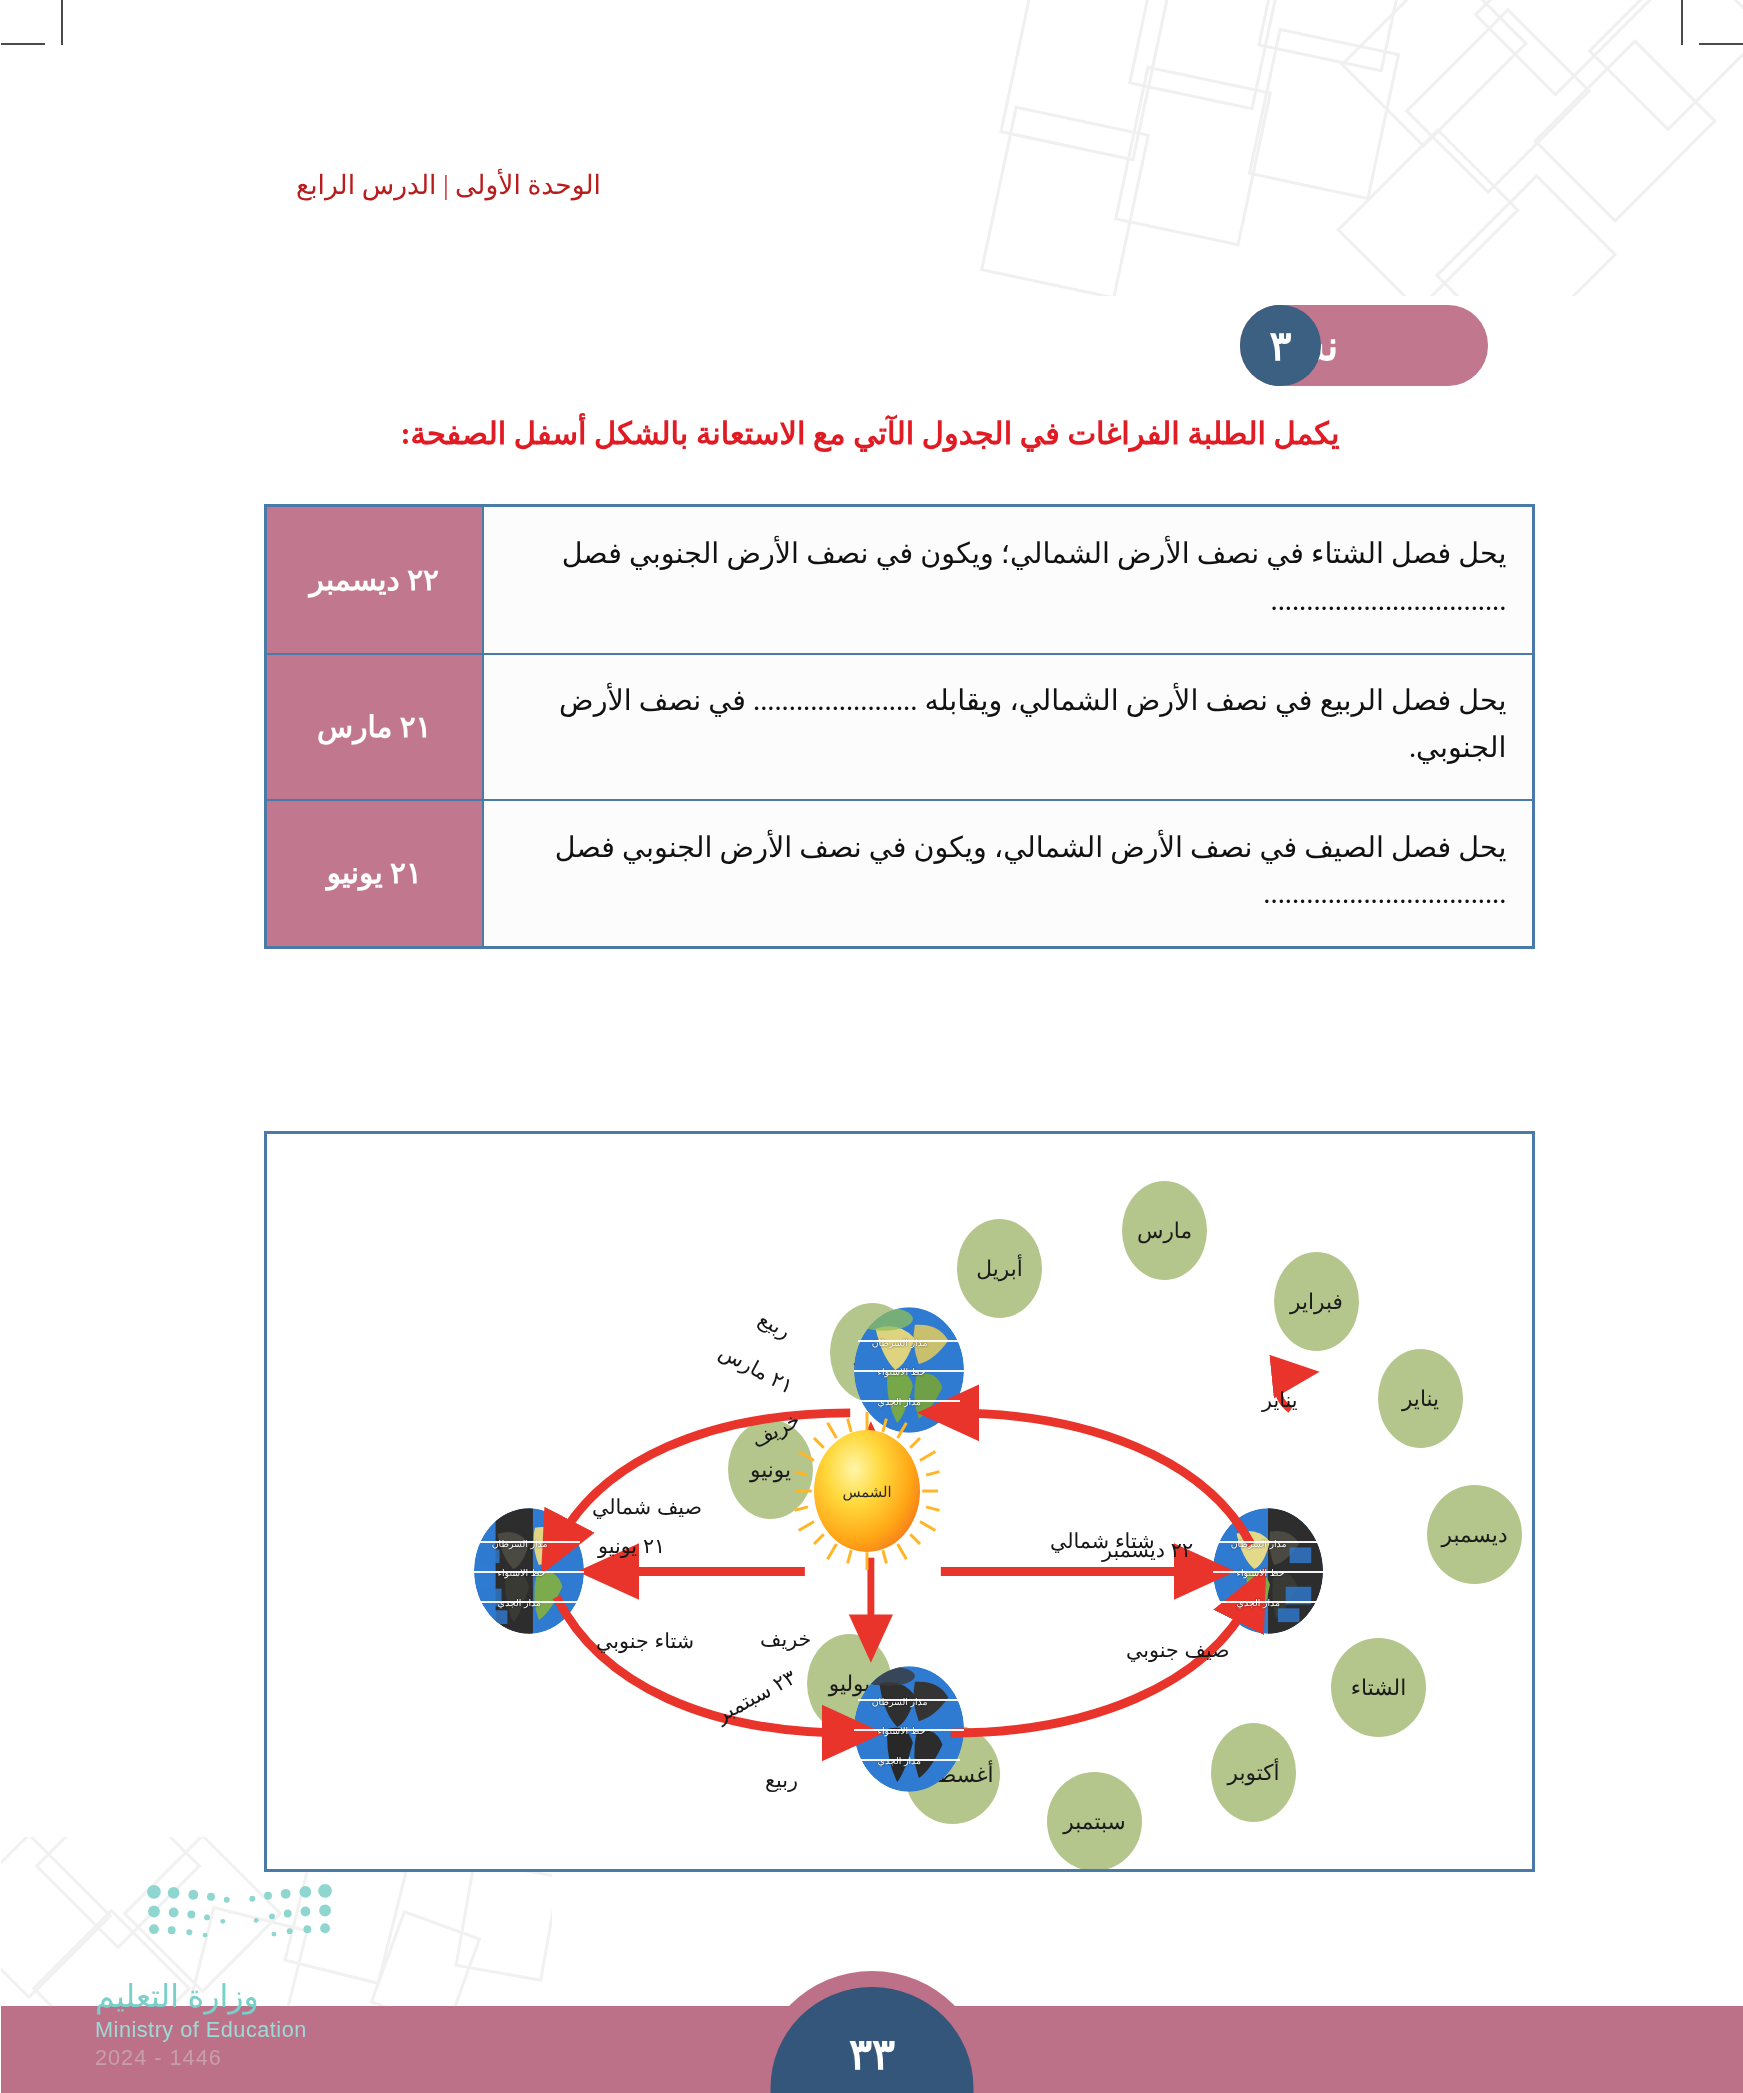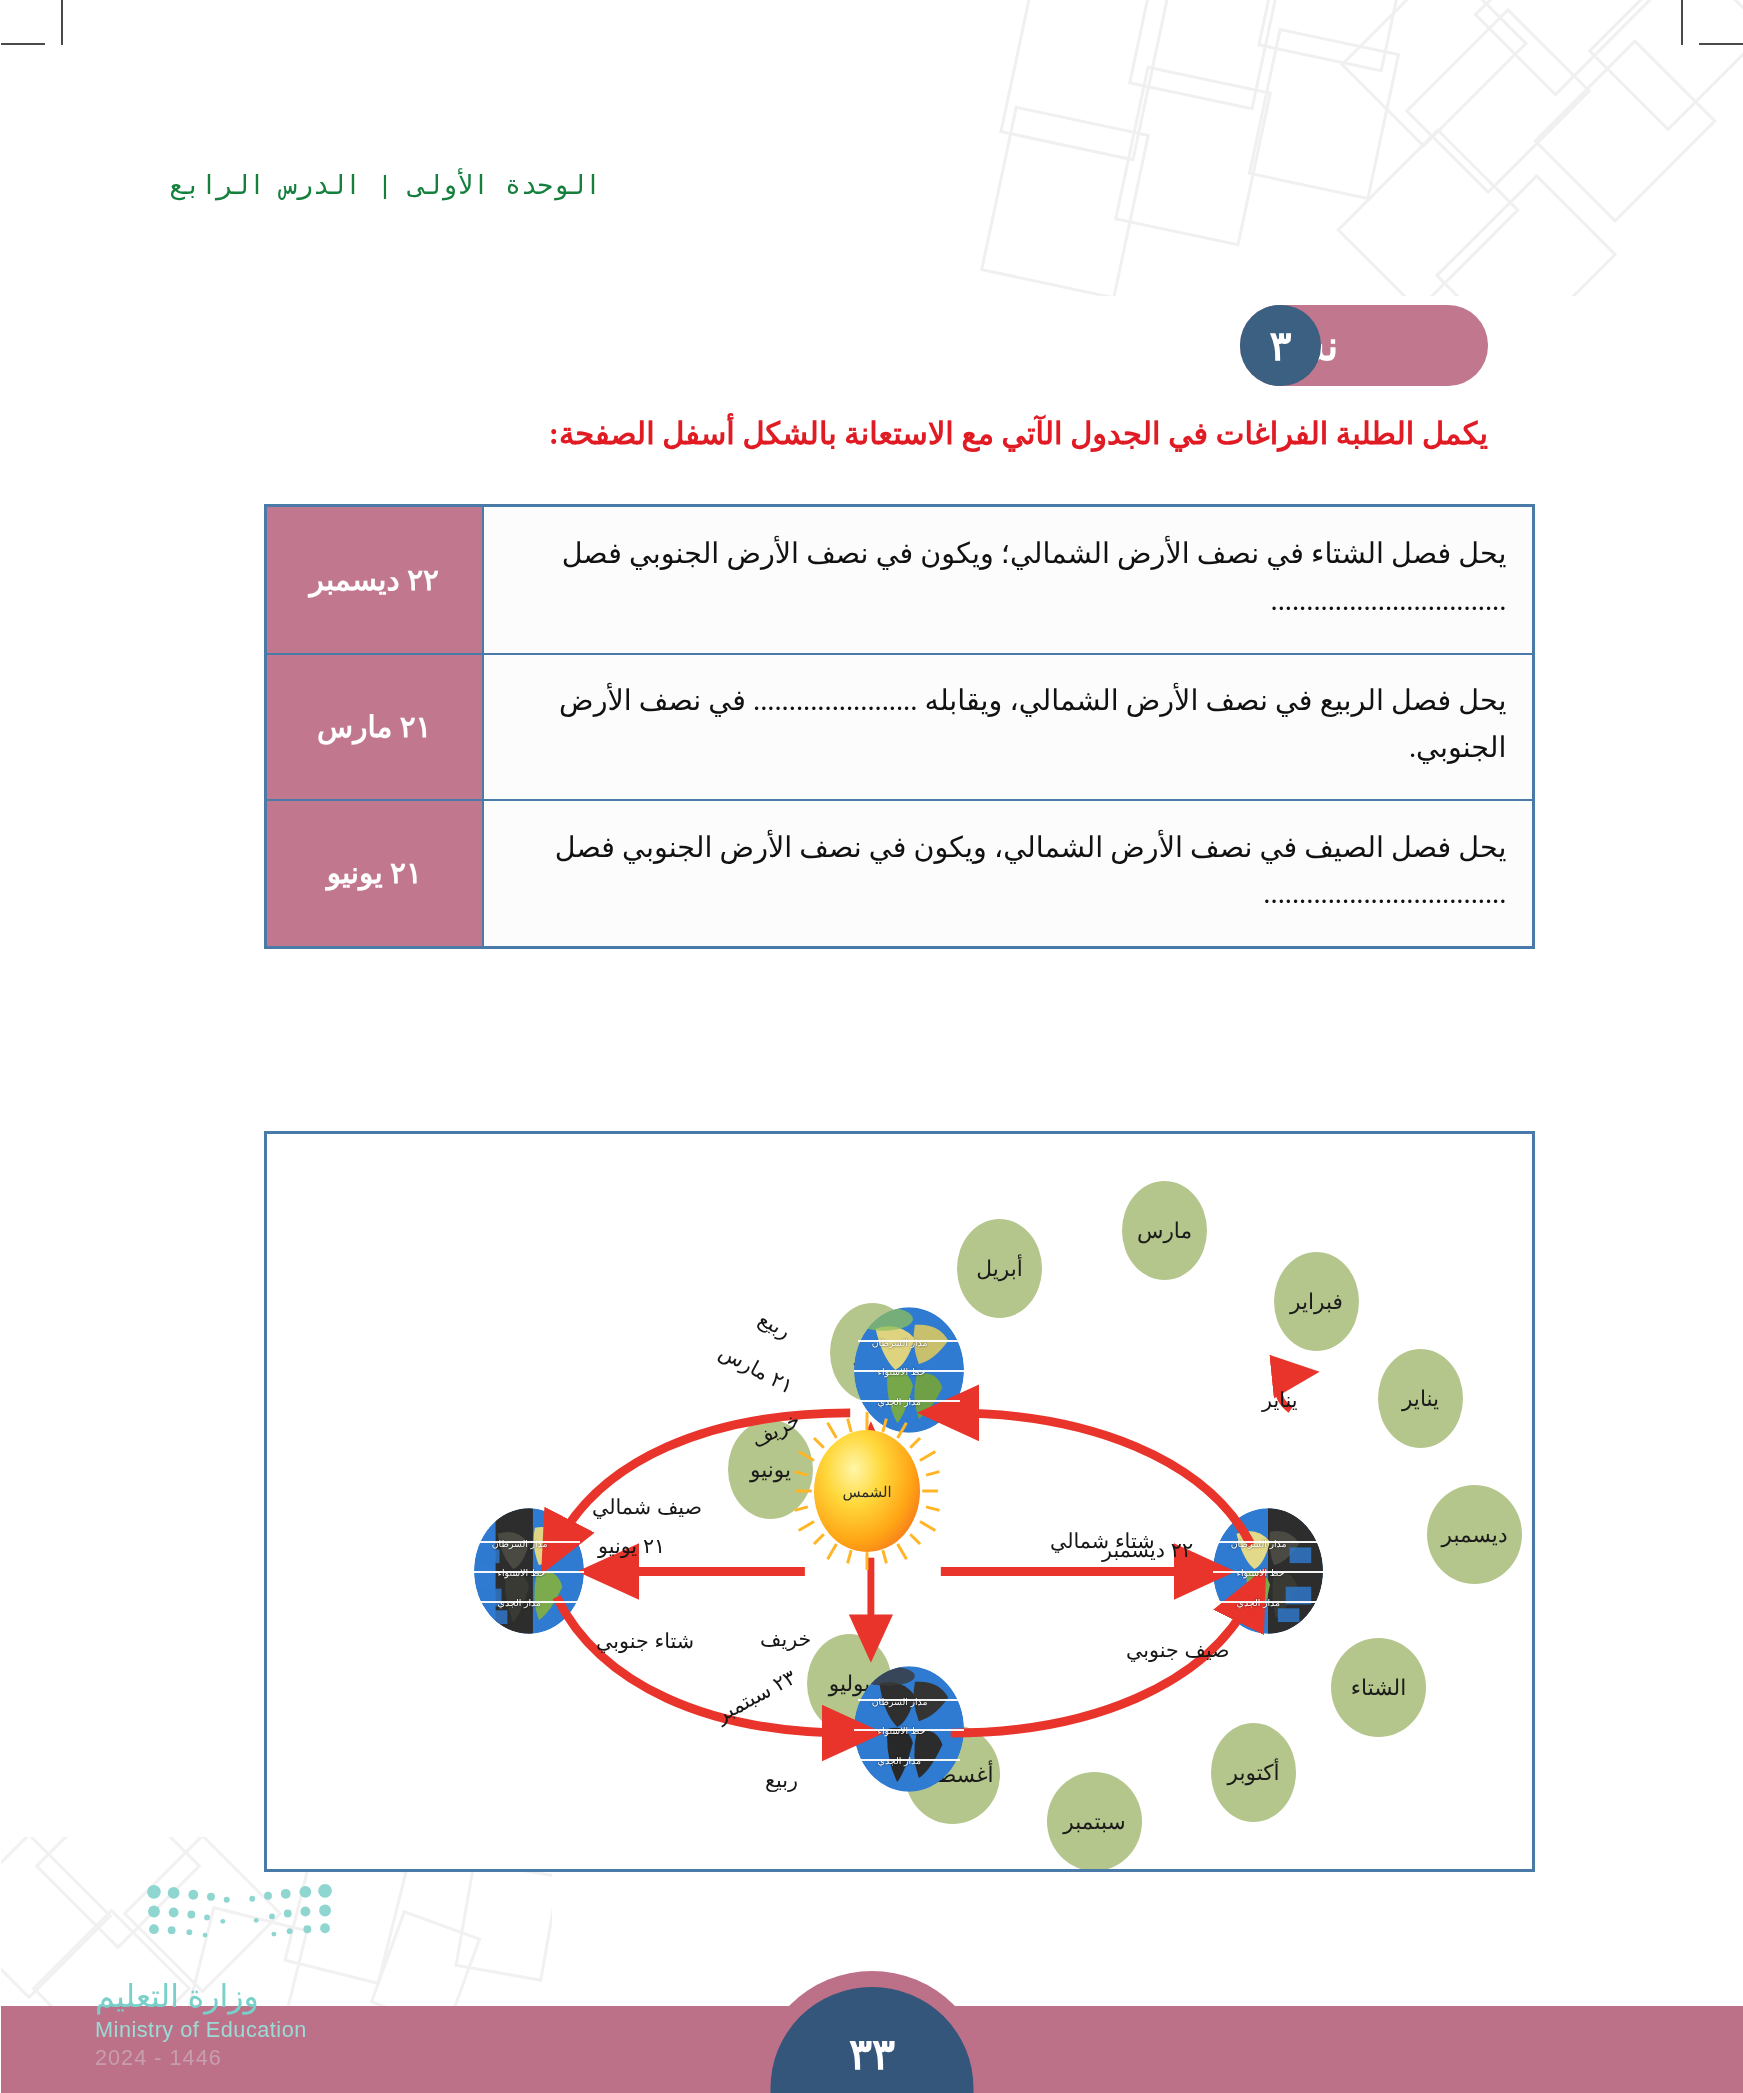--- a/index.html
+++ b/index.html
@@ -38,23 +38,23 @@
   .crop-tl-v { position:absolute; left:61px; top:0; width:2px; height:45px; background:#4a4a4a; }
   .crop-tl-h { position:absolute; left:0; top:43px; width:45px; height:2px; background:#4a4a4a; }
   .crop-tr-v { position:absolute; right:61px; top:0; width:2px; height:45px; background:#4a4a4a; }
   .crop-tr-h { position:absolute; right:0; top:43px; width:45px; height:2px; background:#4a4a4a; }
   .crop-bl-v { position:absolute; left:61px; bottom:0; width:2px; height:45px; background:#6a6a6a; }
 
   
   .running-head {
     position: absolute;
     top: 169px; right: 1143px;
-    font-family: Liberation Mono, monospace;
+    font-family: Liberation Serif, serif;
     font-size: 26.6px;
-    color: #15803d;
+    color: #b91c1c;
     white-space: nowrap;
     direction: rtl;
   }
 
   
   .activity-badge {
     position: absolute;
     top: 305px; right: 256px;
     width: 248px; height: 81px;
     background: #c1788f;
@@ -85,21 +85,21 @@
     font-size: 41px;
     font-weight: bold;
     color: #ffffff;
   }
 
   
   .instruction {
     position: absolute;
     top: 416px; right: 256px;
     width: 1236px;
-    text-align: right;
+    text-align: center;
     font-family: "Liberation Serif", serif;
     font-size: 30.5px;
     font-weight: bold;
     color: #e01b24;
     direction: rtl;
     letter-spacing: -0.2px;
   }
 
   
   .tbl {

